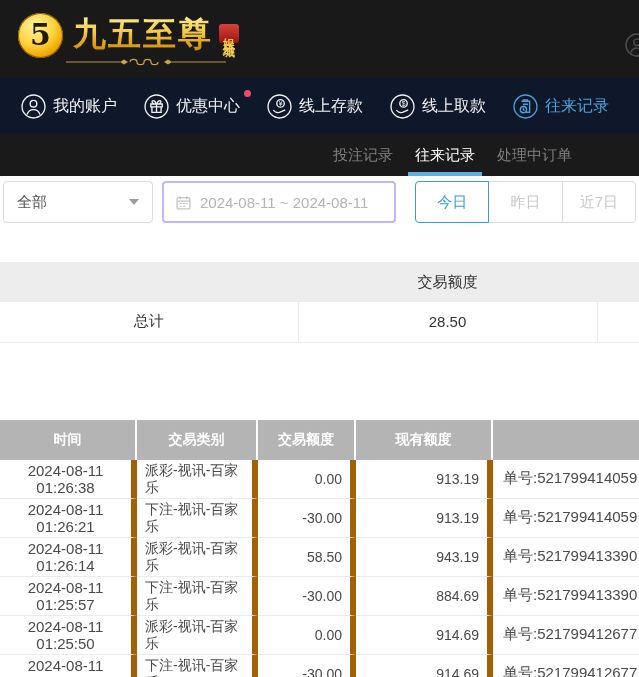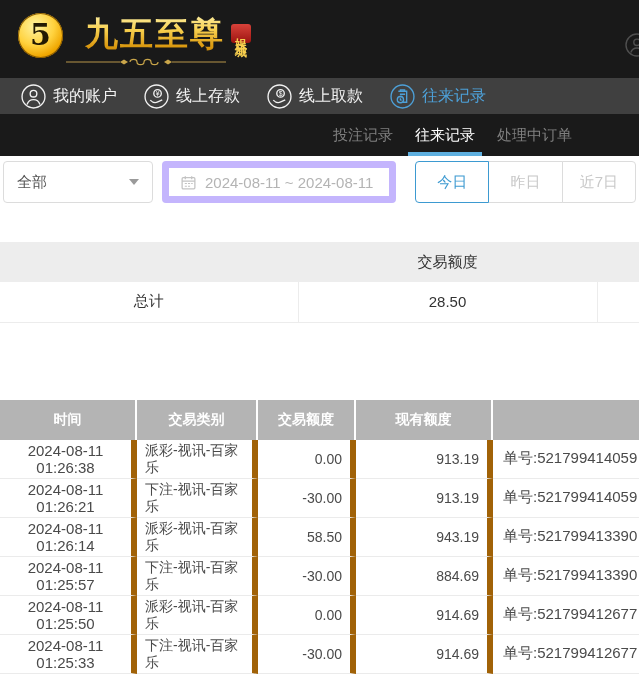--- a/index.html
+++ b/index.html
@@ -8,33 +8,33 @@
 
   
   .logo-bar { position:relative; height:78px; background:#191919;
     display:flex; align-items:center; padding-left:18px; }
   .logo-emblem { width:45px; height:45px; border-radius:50%; flex:0 0 auto;
     background:radial-gradient(circle at 38% 30%, #fff3a0, #ffd23e 45%, #efa600 72%, #c87d00);
     display:flex; align-items:center; justify-content:center;
     box-shadow:0 0 0 1px #8a5c00 inset; margin-top:-8px; }
   .logo-emblem span { font-family:"DejaVu Serif",serif; font-weight:bold;
     font-size:30px; color:#241a02; transform:translateY(-1px); }
-  .brand-title { margin-left:22px; margin-top:-10px; font-size:33px; font-weight:bold;
+  .brand-title { margin-left:10px; margin-top:-10px; font-size:33px; font-weight:bold;
     letter-spacing:2px; white-space:nowrap;
     background:linear-gradient(180deg,#fdf3b0 0%,#f7cf4e 40%,#dc9b12 75%,#b97700 100%);
     -webkit-background-clip:text; background-clip:text; color:transparent; }
   .brand-badge { margin-left:6px; margin-top:-12px; background:linear-gradient(180deg,#d8423a,#9c1410);
     border-radius:3px; padding:5px 3px; writing-mode:vertical-rl; text-orientation:upright;
     font-size:12px; font-weight:bold; color:#f7cf4e; letter-spacing:3px; line-height:14px; }
   .flourish { position:absolute; left:66px; top:56px; }
   .avatar-partial { position:absolute; right:-10px; top:33px; width:24px; height:24px;
     color:#4f4f4f; }
 
   
-  .nav-bar { height:36px; background:#404040; display:flex; align-items:center;
+  .nav-bar { height:56px; background:#0f172a; display:flex; align-items:center;
     padding-left:21px; gap:27px; }
   .nav-item { position:relative; display:flex; align-items:center; gap:7px;
     color:#f2f2f2; font-size:16px; cursor:pointer; white-space:nowrap; }
   .nav-item.active { color:#4da0d8; }
   .nav-item svg { display:block; }
   .nav-dot { position:absolute; top:-4px; right:-11px; width:7px; height:7px;
     border-radius:50%; background:#ef4b63; }
 
   
   .tab-bar { height:42px; background:#1a1a1a; display:flex; justify-content:flex-end;
@@ -45,21 +45,21 @@
   .tab.active::after { content:""; position:absolute; left:4px; right:4px; bottom:0;
     height:4px; background:#5fb0e0; }
 
   
   .filter-row { display:flex; padding:5px 3px 0 3px; }
   .select-box { width:150px; height:42px; border:1px solid #dcdcdc; border-radius:4px;
     display:flex; align-items:center; justify-content:space-between; padding:0 13px;
     color:#555; font-size:15px; cursor:pointer; background:#fff; }
   .caret { width:0; height:0; border-left:5px solid transparent;
     border-right:5px solid transparent; border-top:6px solid #9a9a9a; }
-  .date-box { margin-left:9px; width:234px; height:42px; border:7px solid #c4b5fd;
+  .date-box { margin-left:9px; width:234px; height:42px; border:2px solid #c4b5fd;
     border-radius:4px; display:flex; align-items:center; gap:8px; padding:0 11px;
     color:#b4b4b4; font-size:15px; cursor:pointer; background:#fff; }
   .quick-group { margin-left:19px; flex:1; display:flex; }
   .quick-btn { height:42px; border:1px solid #dcdcdc; background:#fff; color:#c8c8c8;
     font-size:15px; cursor:pointer; margin-left:-1px; flex:1;
     font-family:inherit; }
   .quick-btn:first-child { margin-left:0; border-radius:4px 0 0 4px; }
   .quick-btn:last-child { border-radius:0 4px 4px 0; }
   .quick-btn.active { border:1px solid #3d9ad1; color:#3d9ad1; position:relative; z-index:1; }
 
@@ -109,20 +109,31 @@
 </div>
 
 <div class="nav-bar">
   <div class="nav-item">
     <svg width="25" height="25" viewBox="0 0 24 24" fill="none" stroke="currentColor" stroke-width="1.3">
       <circle cx="12" cy="12" r="11"></circle>
       <circle cx="12" cy="9.3" r="3.2"></circle>
       <path d="M5.8 19.6c1.2-3.4 3.4-4.6 6.2-4.6s5 1.2 6.2 4.6"></path>
     </svg>
     <span>我的账户</span>
+  </div>
+  <div class="nav-item">
+    <svg width="25" height="25" viewBox="0 0 24 24" fill="none" stroke="currentColor" stroke-width="1.3">
+      <circle cx="12" cy="12" r="11"></circle>
+      <path d="M6.5 9.6h11v2.7h-11z"></path>
+      <path d="M7.6 12.3v5.4h8.8v-5.4"></path>
+      <path d="M12 9.6v8.1"></path>
+      <path d="M11.6 9.4C11.2 7.8 10 6.4 8.8 6.4c-1.6 0-1.3 2.8.9 3M12.4 9.4c.4-1.6 1.6-3 2.8-3 1.6 0 1.3 2.8-.9 3"></path>
+    </svg>
+    <span>优惠中心</span>
+    <span class="nav-dot"></span>
   </div>
   <div class="nav-item">
     <svg width="25" height="25" viewBox="0 0 24 24" fill="none" stroke="currentColor" stroke-width="1.3">
       <circle cx="12" cy="12" r="11"></circle>
       <circle cx="13" cy="9" r="3.6"></circle>
       <text x="13" y="11.2" font-size="6.5" fill="currentColor" stroke="none" text-anchor="middle">¥</text>
       <path d="M6 15.5c2.2 2.3 5 2.8 7.2 1.7l4.3-2"></path>
     </svg>
     <span>线上存款</span>
   </div>

